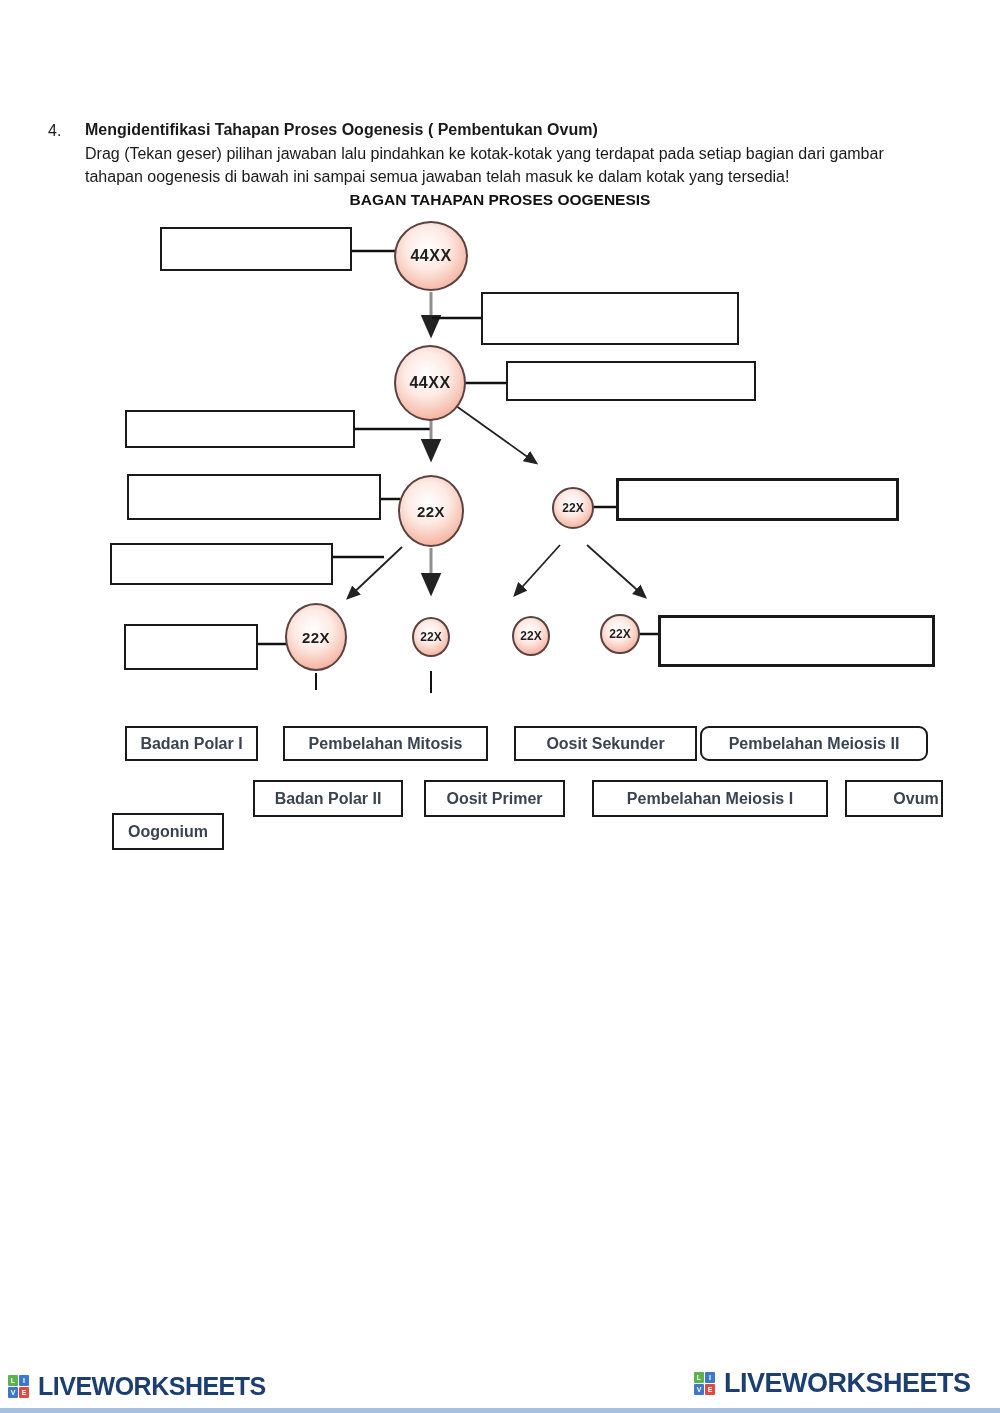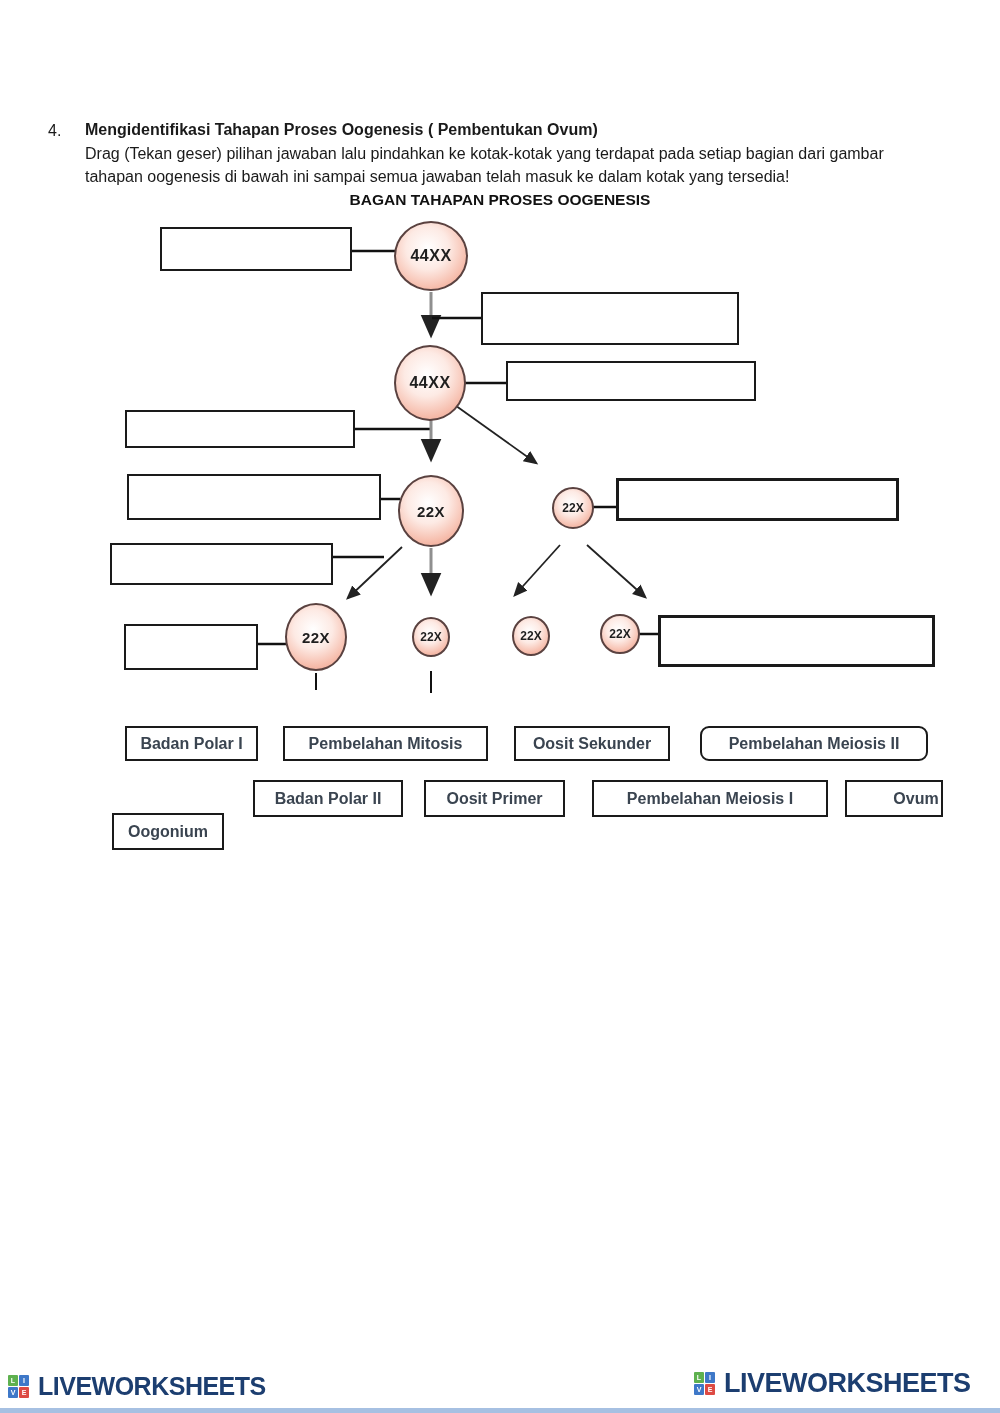--- a/index.html
+++ b/index.html
@@ -81,21 +81,21 @@
   <div class="cell big" style="left:394px;top:345px;width:72px;height:76px;">44XX</div>
   <div class="cell mid" style="left:398px;top:475px;width:66px;height:72px;">22X</div>
   <div class="cell small" style="left:552px;top:487px;width:42px;height:42px;">22X</div>
   <div class="cell mid" style="left:285px;top:603px;width:62px;height:68px;">22X</div>
   <div class="cell small" style="left:412px;top:617px;width:38px;height:40px;">22X</div>
   <div class="cell small" style="left:512px;top:616px;width:38px;height:40px;">22X</div>
   <div class="cell small" style="left:600px;top:614px;width:40px;height:40px;">22X</div>
 
   <div class="chip" style="left:125px;top:726px;width:133px;height:35px;">Badan Polar I</div>
   <div class="chip" style="left:283px;top:726px;width:205px;height:35px;">Pembelahan Mitosis</div>
-  <div class="chip" style="left:514px;top:726px;width:156px;height:35px;">Oosit Sekunder</div>
+  <div class="chip" style="left:514px;top:726px;width:183px;height:35px;">Oosit Sekunder</div>
   <div class="chip" style="left:700px;top:726px;width:228px;height:35px;border-radius:9px;">Pembelahan Meiosis II</div>
 
   <div class="chip" style="left:112px;top:813px;width:112px;height:37px;text-align:right;">Oogonium</div>
   <div class="chip" style="left:253px;top:780px;width:150px;height:37px;">Badan Polar II</div>
   <div class="chip" style="left:424px;top:780px;width:141px;height:37px;">Oosit Primer</div>
   <div class="chip" style="left:592px;top:780px;width:236px;height:37px;">Pembelahan Meiosis I</div>
   <div class="chip" style="left:845px;top:780px;width:98px;height:37px;padding-left:44px;">Ovum</div>
 
   <div class="footer-logo" style="left:8px;top:1374px;">
     <div class="logo-grid">

